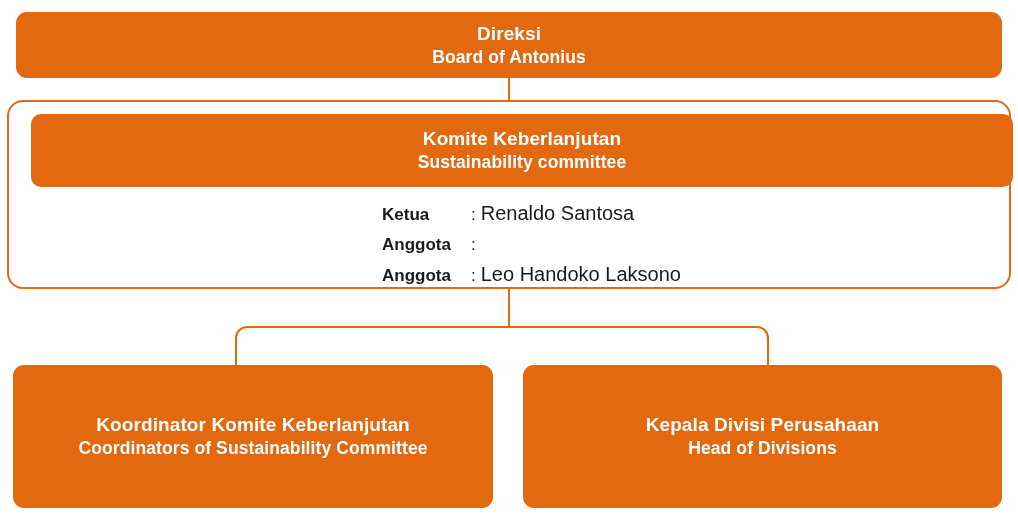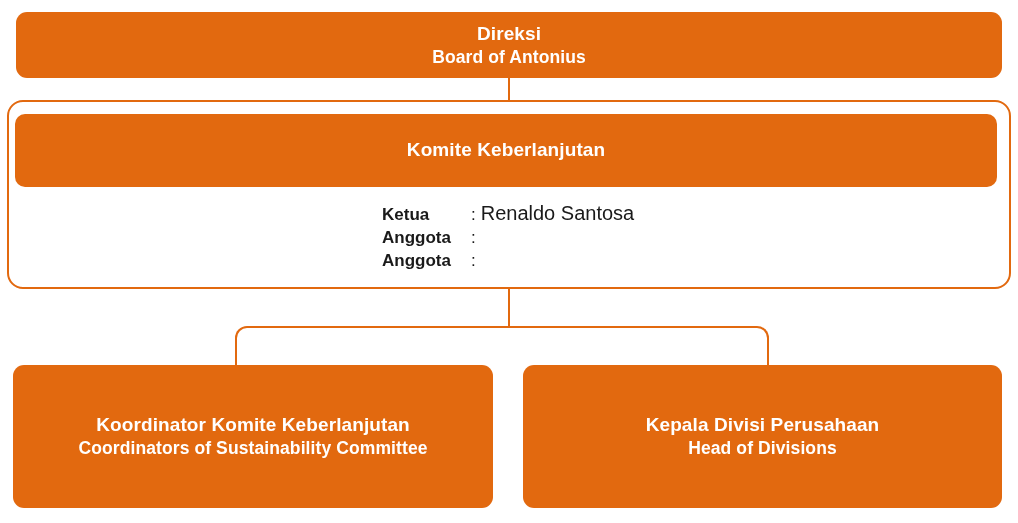--- a/index.html
+++ b/index.html
@@ -65,35 +65,35 @@
     top: 100px;
     width: 1004px;
     height: 189px;
     border: 2px solid #E2690F;
     border-radius: 16px;
     box-sizing: border-box;
     background: #ffffff;
   }
 
   #node-committee {
-    left: 6px;
+    left: 22px;
     top: 12px;
     width: 982px;
     height: 73px;
     border-radius: 10px;
   }
 
   
   #committee-members {
     position: absolute;
     left: 373px;
     top: 100px;
     display: flex;
     flex-direction: column;
-    gap: 0px;
+    gap: 7px;
   }
   .member-row {
     display: flex;
     align-items: baseline;
     line-height: 23px;
     white-space: nowrap;
   }
   .member-role {
     font-weight: bold;
     font-size: 17px;
@@ -171,38 +171,40 @@
     <div class="line-primary">Direksi</div>
     <div class="line-secondary">Board of Antonius</div>
   </div>
 
   <div class="connector" id="connector-directors-committee"></div>
 
   <div id="committee-container">
 
     <div class="node" id="node-committee">
       <div class="line-primary">Komite Keberlanjutan</div>
+      <div class="line-secondary">Sustainability committee</div>
     </div>
 
     <div id="committee-members">
 
       <div class="member-row">
         <span class="member-role">Ketua</span>
         <span class="member-sep">:</span>
         <span class="member-name">Renaldo Santosa</span>
       </div>
 
       <div class="member-row">
         <span class="member-role">Anggota</span>
         <span class="member-sep">:</span>
       </div>
 
       <div class="member-row">
         <span class="member-role">Anggota</span>
         <span class="member-sep">:</span>
+        <span class="member-name">Leo Handoko Laksono</span>
       </div>
 
     </div>
   </div>
 
   <div class="connector" id="connector-committee-branch"></div>
 
   <div id="connector-branch"></div>
 
   <div class="node" id="node-coordinators">

